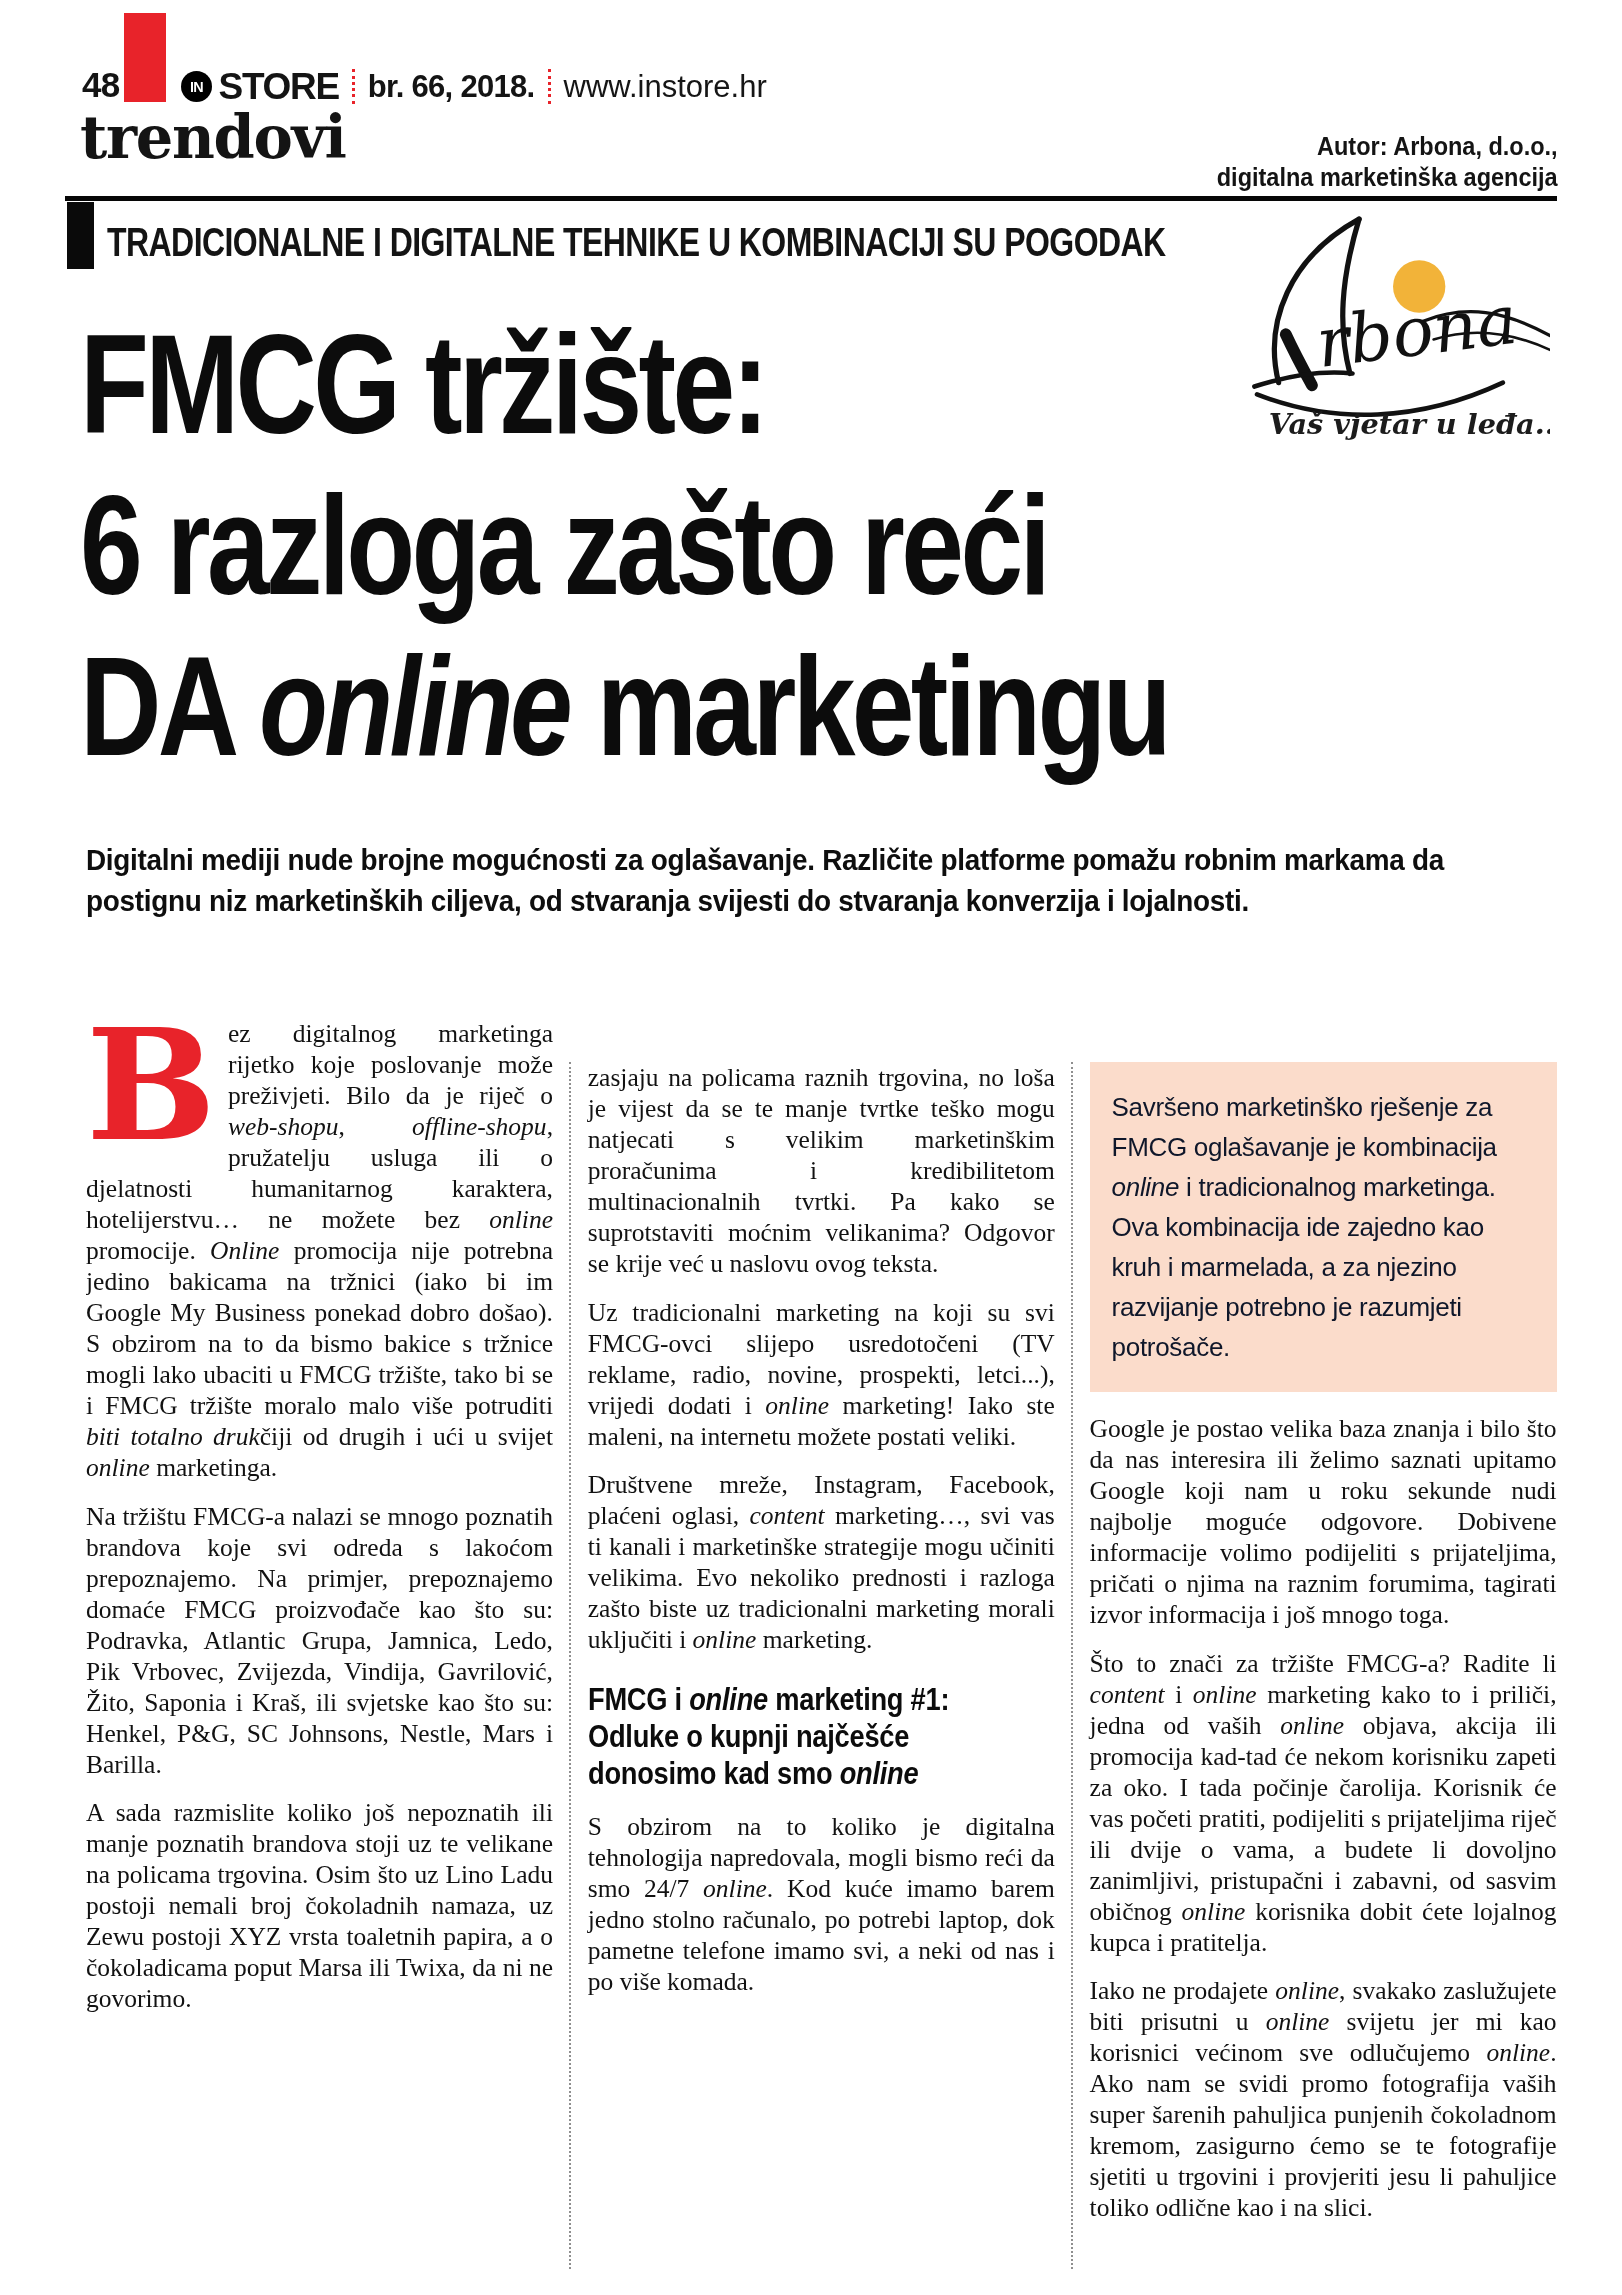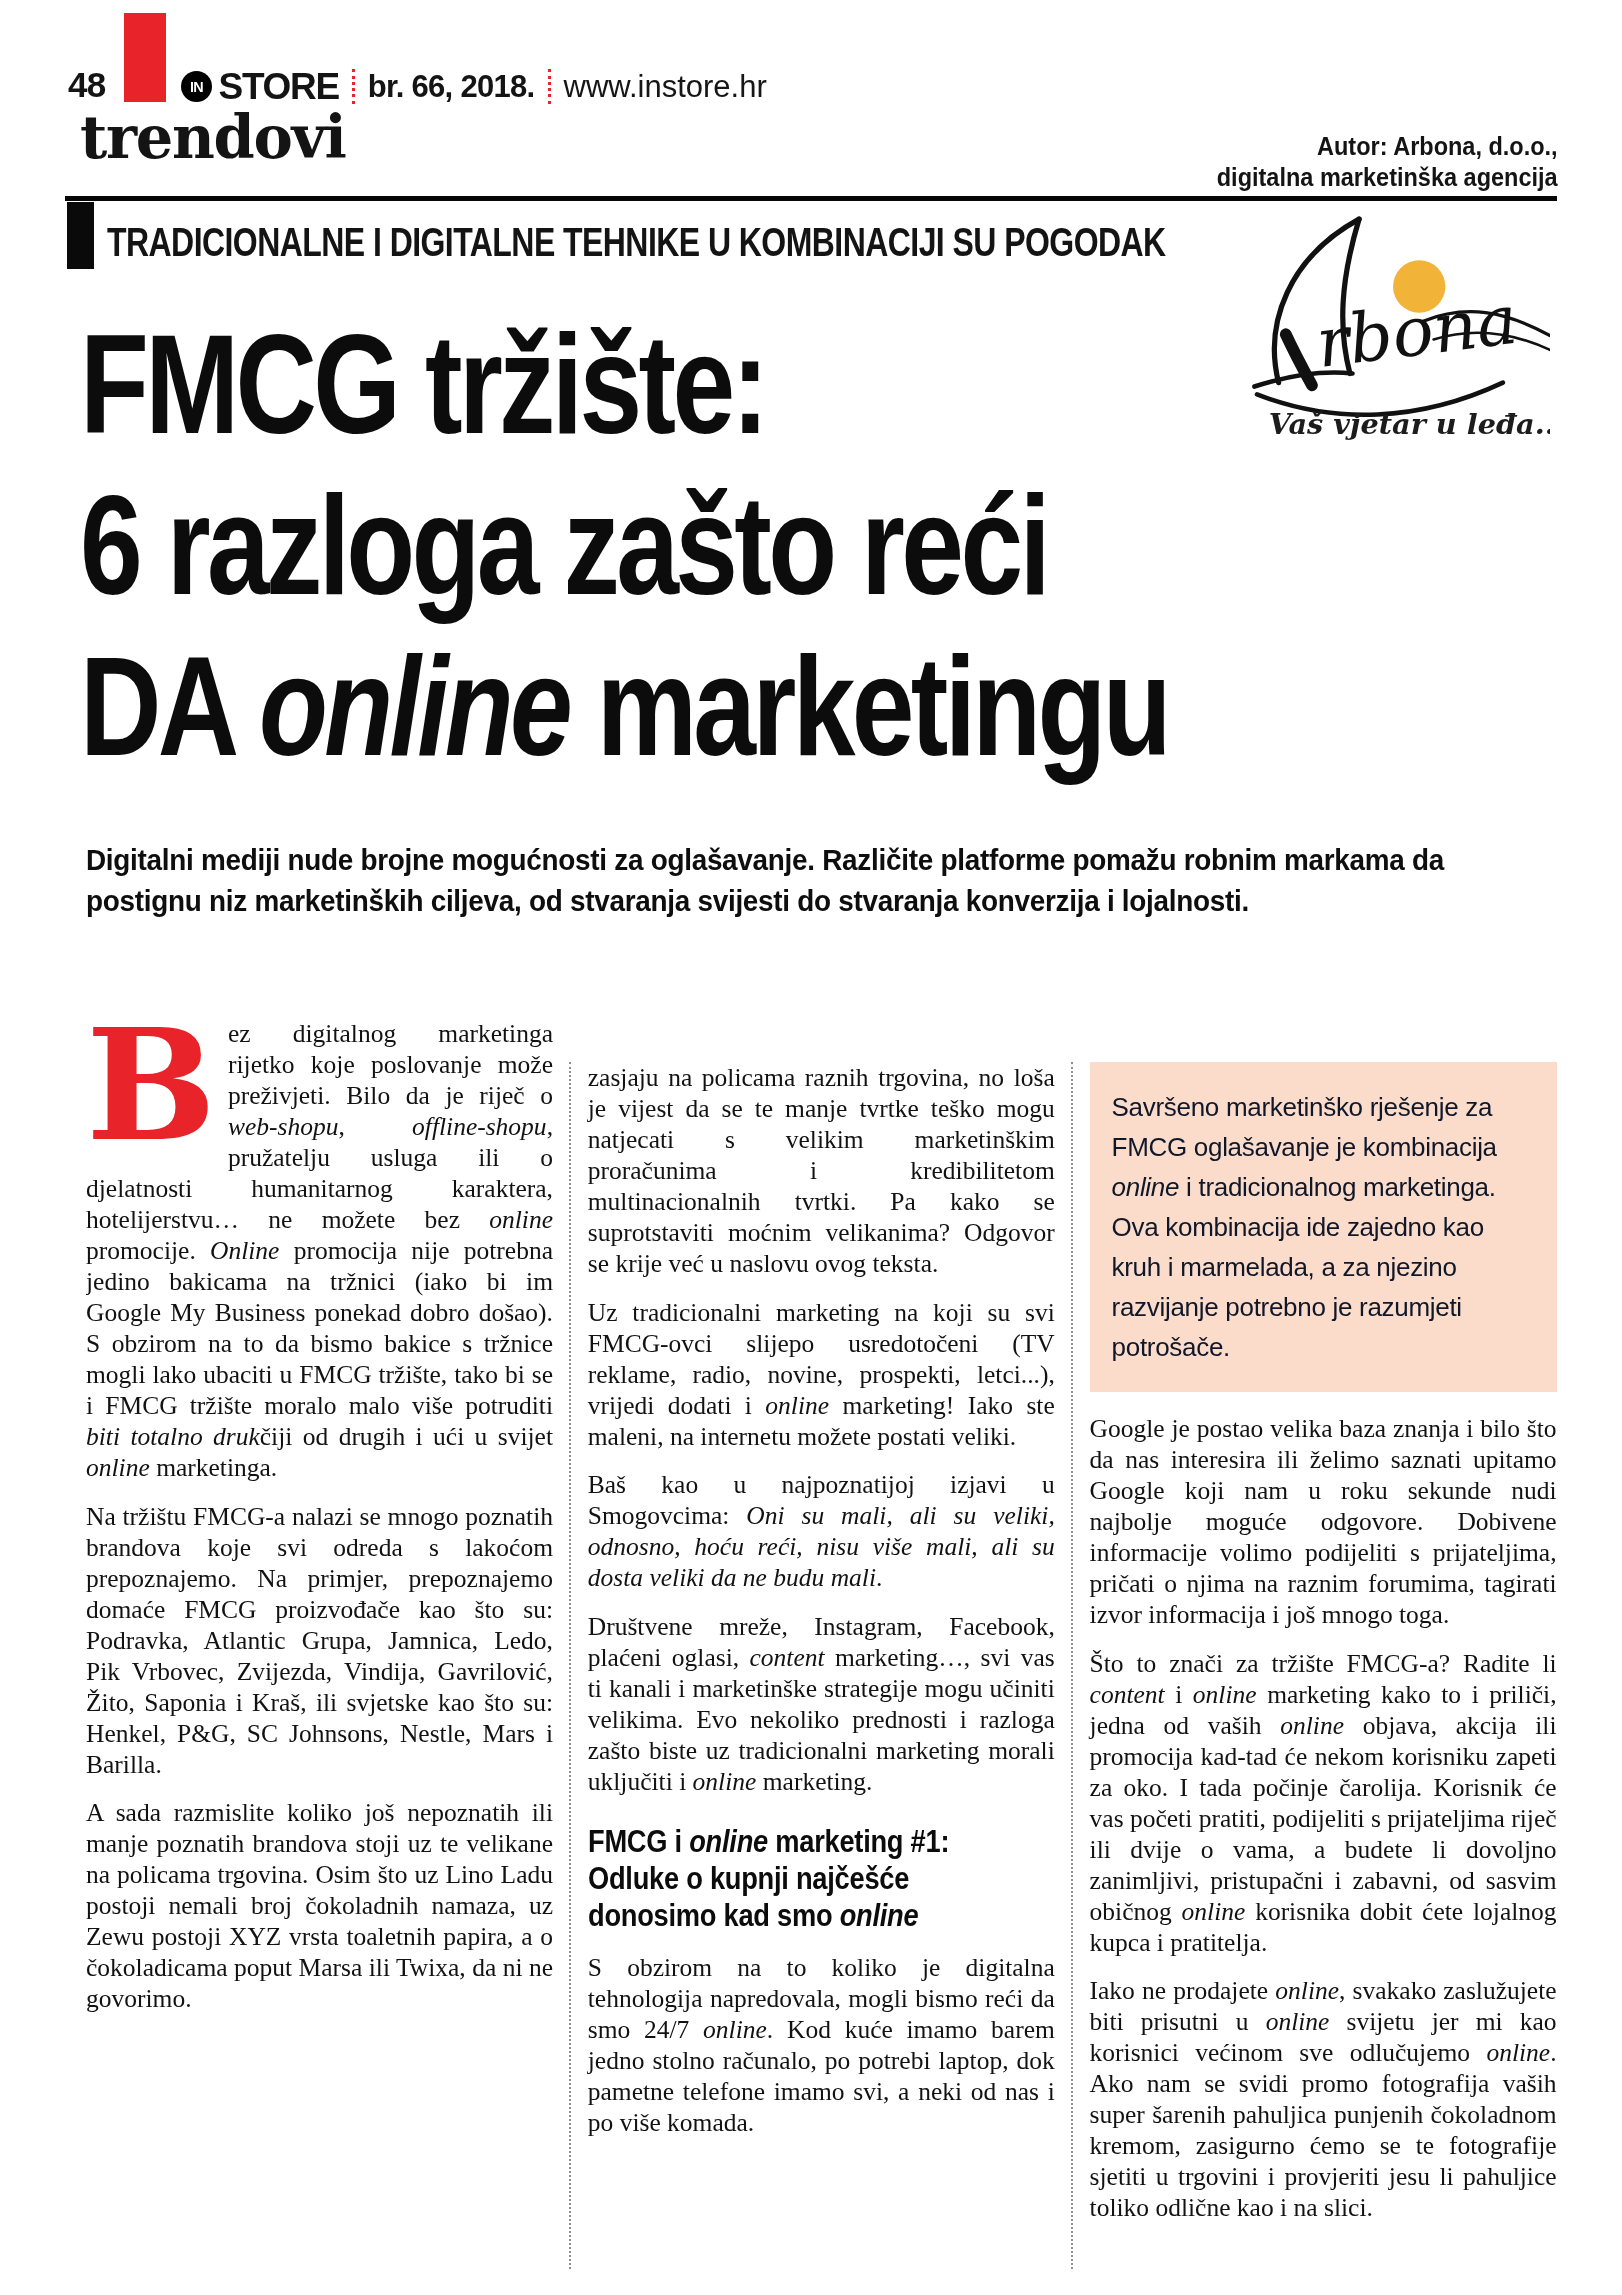--- a/index.html
+++ b/index.html
@@ -1,20 +1,20 @@
 <!DOCTYPE html>
 <html lang="hr" style="font-size:10.5px"><head>
 <meta charset="utf-8">
 <style>
   html,body{margin:0;padding:0;background:#d8d8d8;}
   .page{position:relative;width:1623px;height:2295px;background:#ffffff;overflow:hidden;
         font-family:"Liberation Serif",serif;color:#141414;margin:0 auto;}
 
   
-  .page-number{position:absolute;left:68px;top:65px;font:700 35px "Liberation Sans",sans-serif;letter-spacing:-0.7px;}
+  .page-number{position:absolute;left:82px;top:65px;font:700 35px "Liberation Sans",sans-serif;letter-spacing:-0.7px;}
   .red-block{position:absolute;left:124px;top:13px;width:42px;height:89px;background:#e8232a;}
   .masthead{position:absolute;left:181px;top:67px;height:39px;display:flex;align-items:center;}
   .in-badge{width:31px;height:31px;border-radius:50%;background:#000;color:#fff;
             font:700 14.4px "Liberation Sans",sans-serif;display:flex;align-items:center;justify-content:center;letter-spacing:-0.7px;flex:none;}
   .store-wordmark{font:700 37px "Liberation Sans",sans-serif;letter-spacing:-1.3px;margin-left:6.5px;}
   .mast-dots{height:35px;border-left:3.3px dotted #e8232a;margin:0 13px;width:0;}
   .issue-label{font:700 31px "Liberation Sans",sans-serif;letter-spacing:-0.7px;}
   .site-url{font:400 31px "Liberation Sans",sans-serif;color:#161616;text-decoration:none;}
   .section-title{position:absolute;left:80px;top:103px;font:700 59px "DejaVu Serif",serif;letter-spacing:-1.3px;}
   .byline{position:absolute;right:65px;top:131px;text-align:right;
@@ -107,21 +107,20 @@
 
   <div class="body-columns">
     <div class="col">
         <p class="body-paragraph"><span class="dropcap">B</span>ez digitalnog marketinga rijetko koje poslovanje može preživjeti. Bilo da je riječ o <i>web-shopu</i>, <i>offline-shopu</i>, pružatelju usluga ili o djelatnosti humanitarnog karaktera, hotelijerstvu… ne možete bez <i>online</i> promocije. <i>Online</i> promocija nije potrebna jedino bakicama na tržnici (iako bi im Google My Business ponekad dobro došao). S obzirom na to da bismo bakice s tržnice mogli lako ubaciti u FMCG tržište, tako bi se i FMCG tržište moralo malo više potruditi <i>biti totalno druk</i>čiji od drugih i ući u svijet <i>online</i> marketinga.</p>
         <p class="body-paragraph">Na tržištu FMCG-a nalazi se mnogo poznatih brandova koje svi odreda s lakoćom prepoznajemo. Na primjer, prepoznajemo domaće FMCG proizvođače kao što su: Podravka, Atlantic Grupa, Jamnica, Ledo, Pik Vrbovec, Zvijezda, Vindija, Gavrilović, Žito, Saponia i Kraš, ili svjetske kao što su: Henkel, P&amp;G, SC Johnsons, Nestle, Mars i Barilla.</p>
         <p class="body-paragraph">A sada razmislite koliko još nepoznatih ili manje poznatih brandova stoji uz te velikane na policama trgovina. Osim što uz Lino Ladu postoji nemali broj čokoladnih namaza, uz Zewu postoji XYZ vrsta toaletnih papira, a o čokoladicama poput Marsa ili Twixa, da ni ne govorimo.</p>
       </div>
     <div class="col">
         <p class="body-paragraph">zasjaju na policama raznih trgovina, no loša je vijest da se te manje tvrtke teško mogu natjecati s velikim marketinškim proračunima i kredibilitetom multinacionalnih tvrtki. Pa kako se suprotstaviti moćnim velikanima? Odgovor se krije već u naslovu ovog teksta.</p>
         <p class="body-paragraph">Uz tradicionalni marketing na koji su svi FMCG-ovci slijepo usredotočeni (TV reklame, radio, novine, prospekti, letci...), vrijedi dodati i <i>online</i> marketing! Iako ste maleni, na internetu možete postati veliki.</p>
-        <p class="body-paragraph">Baš kao u najpoznatijoj izjavi u Smogovcima: <i>Oni su mali, ali su veliki, odnosno, hoću reći, nisu više mali, ali su dosta veliki da ne budu mali</i>.</p>
         <p class="body-paragraph">Društvene mreže, Instagram, Facebook, plaćeni oglasi, <i>content</i> marketing…, svi vas ti kanali i marketinške strategije mogu učiniti velikima. Evo nekoliko prednosti i razloga zašto biste uz tradicionalni marketing morali uključiti i <i>online</i> marketing.</p>
         <h3 class="subhead" style="margin: 26px 0px 18.3px;">
           <div>FMCG i <i>online</i> marketing #1:</div>
           <div>Odluke o kupnji najčešće</div>
           <div>donosimo kad smo <i>online</i></div>
         </h3>
         <p class="body-paragraph">S obzirom na to koliko je digitalna tehnologija napredovala, mogli bismo reći da smo 24/7 <i>online</i>. Kod kuće imamo barem jedno stolno računalo, po potrebi laptop, dok pametne telefone imamo svi, a neki od nas i po više komada.</p>
       </div>
     <div class="col">
         <aside class="highlight-box">Savršeno marketinško rješenje za FMCG oglašavanje je kombinacija <i>online</i> i tradicionalnog marketinga.  Ova kombinacija ide zajedno kao kruh i marmelada, a za njezino razvijanje potrebno je razumjeti potrošače.</aside>

